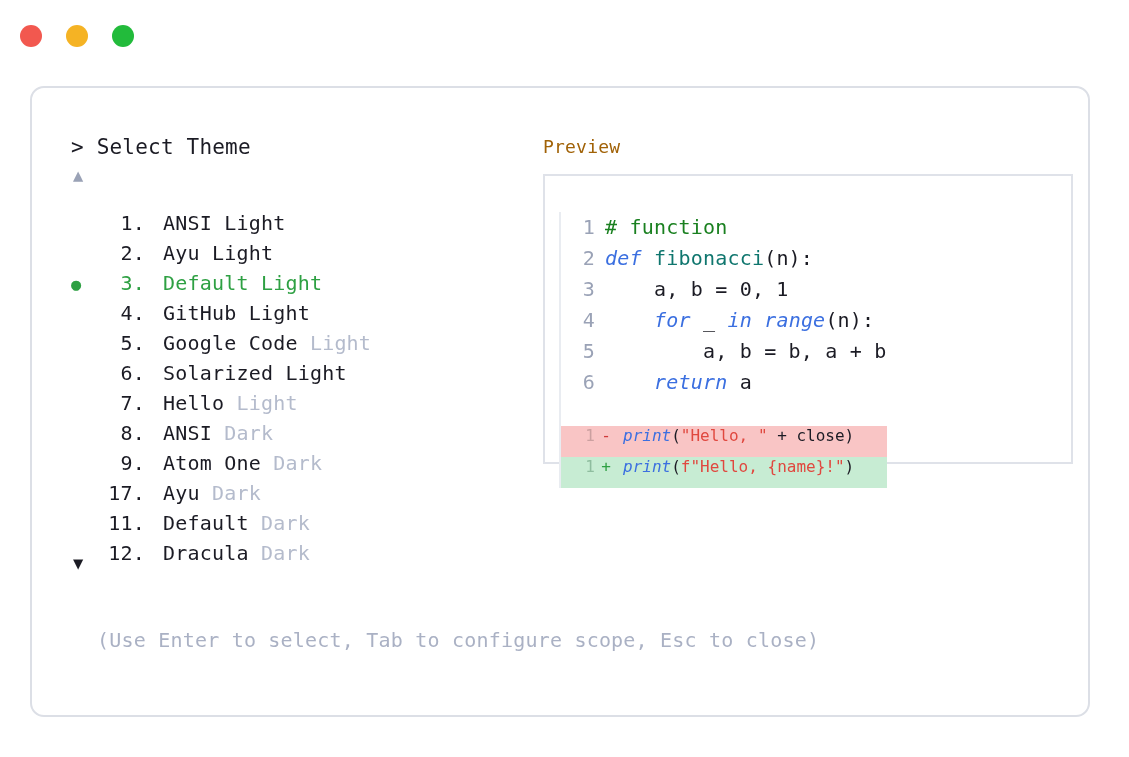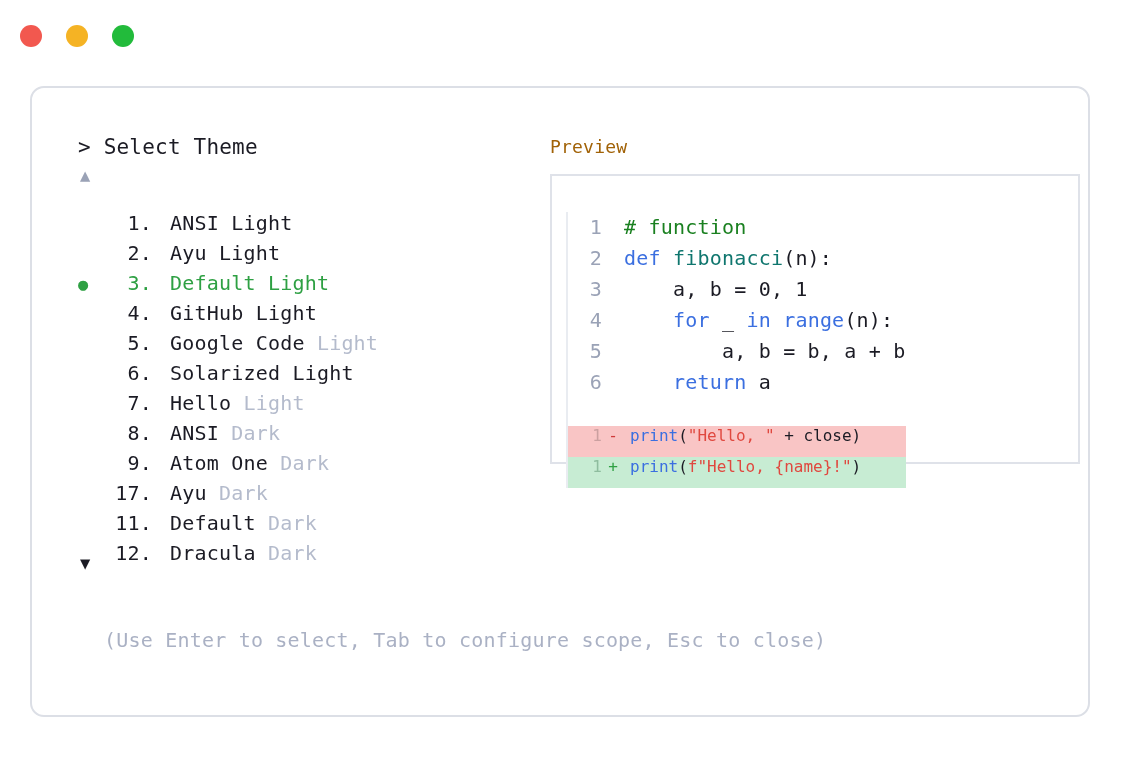--- a/index.html
+++ b/index.html
@@ -33,21 +33,21 @@
     left: 30px; top: 86px;
     width: 1060px; height: 631px;
     border: 2px solid #dcdfe6;
     border-radius: 14px;
     background: #ffffff;
   }
 
   
   .columns {
     position: absolute;
-    left: 16px; top: 0;
+    left: 9px; top: 0;
     width: 100%; height: 100%;
   }
 
   .left-pane {
     position: absolute;
     left: 30px; top: 44px;
     width: 470px;
   }
 
   .right-pane {
@@ -160,39 +160,39 @@
     white-space: pre;
     letter-spacing: 0.2px;
   }
   .ln {
     width: 34px;
     flex: 0 0 34px;
     text-align: right;
     color: #9aa2b6;
     padding-right: 0;
   }
-  .code-text { margin-left: 22px; color: #1b1b24; }
+  .code-text { margin-left: 10px; color: #1b1b24; }
 
   .code-gap { height: 28px; }
 
   
   .diff-row { display: flex; align-items: baseline; height: 31px; }
   .diff-row .ln { width: 34px; flex: 0 0 34px; text-align: right; }
   .diff-sign { width: 22px; flex: 0 0 22px; text-align: center; }
   .diff-row.removed { background: #f9c5c5; }
   .diff-row.added   { background: #c7ecd3; }
   .diff-row.removed .ln { color: #cba0a0; }
   .diff-row.added   .ln { color: #8fbd9f; }
   .diff-row.removed .diff-sign { color: #cf3a3a; }
   .diff-row.added   .diff-sign { color: #2ea043; }
   .diff-row .code-text { margin-left: 6px; padding-right: 6px; }
 
   
   .tok-comment { color: #1a8020; }
-  .tok-keyword { color: #3b6fe0; }
+  .tok-keyword { color: #3b6fe0; font-style: italic; }
   .tok-func    { color: #0f766e; }
   .tok-plain   { color: #1b1b24; }
   .tok-string  { color: #e0483f; }
 </style>
 </head>
 <body>
 
 <div class="titlebar">
   <div class="dot dot-red"></div>
   <div class="dot dot-yellow"></div>

